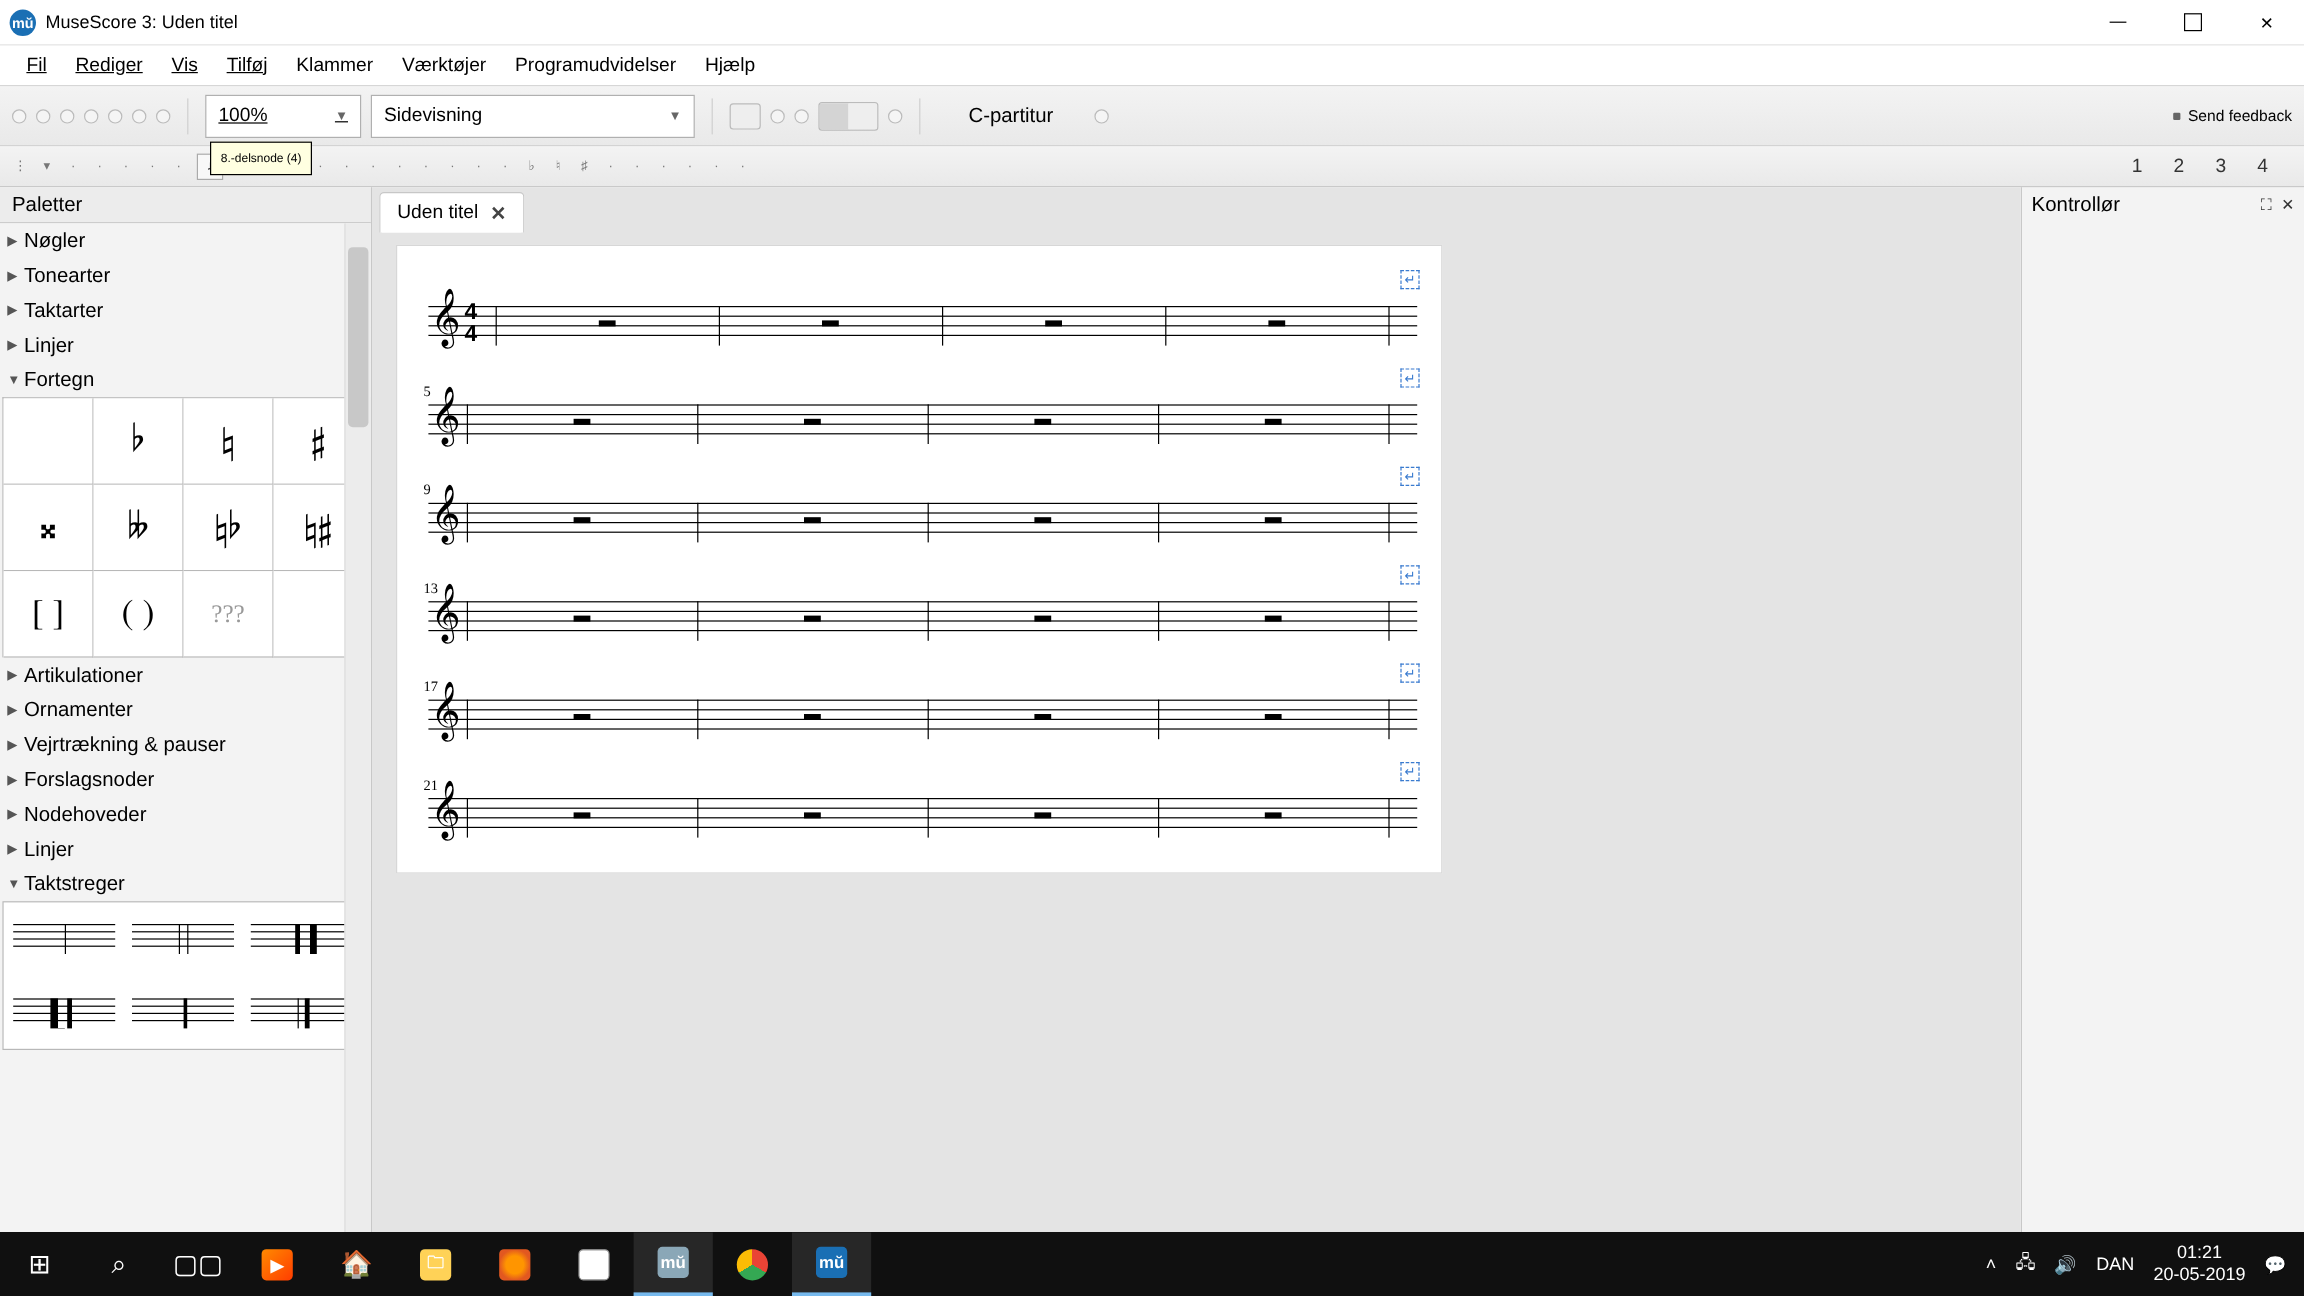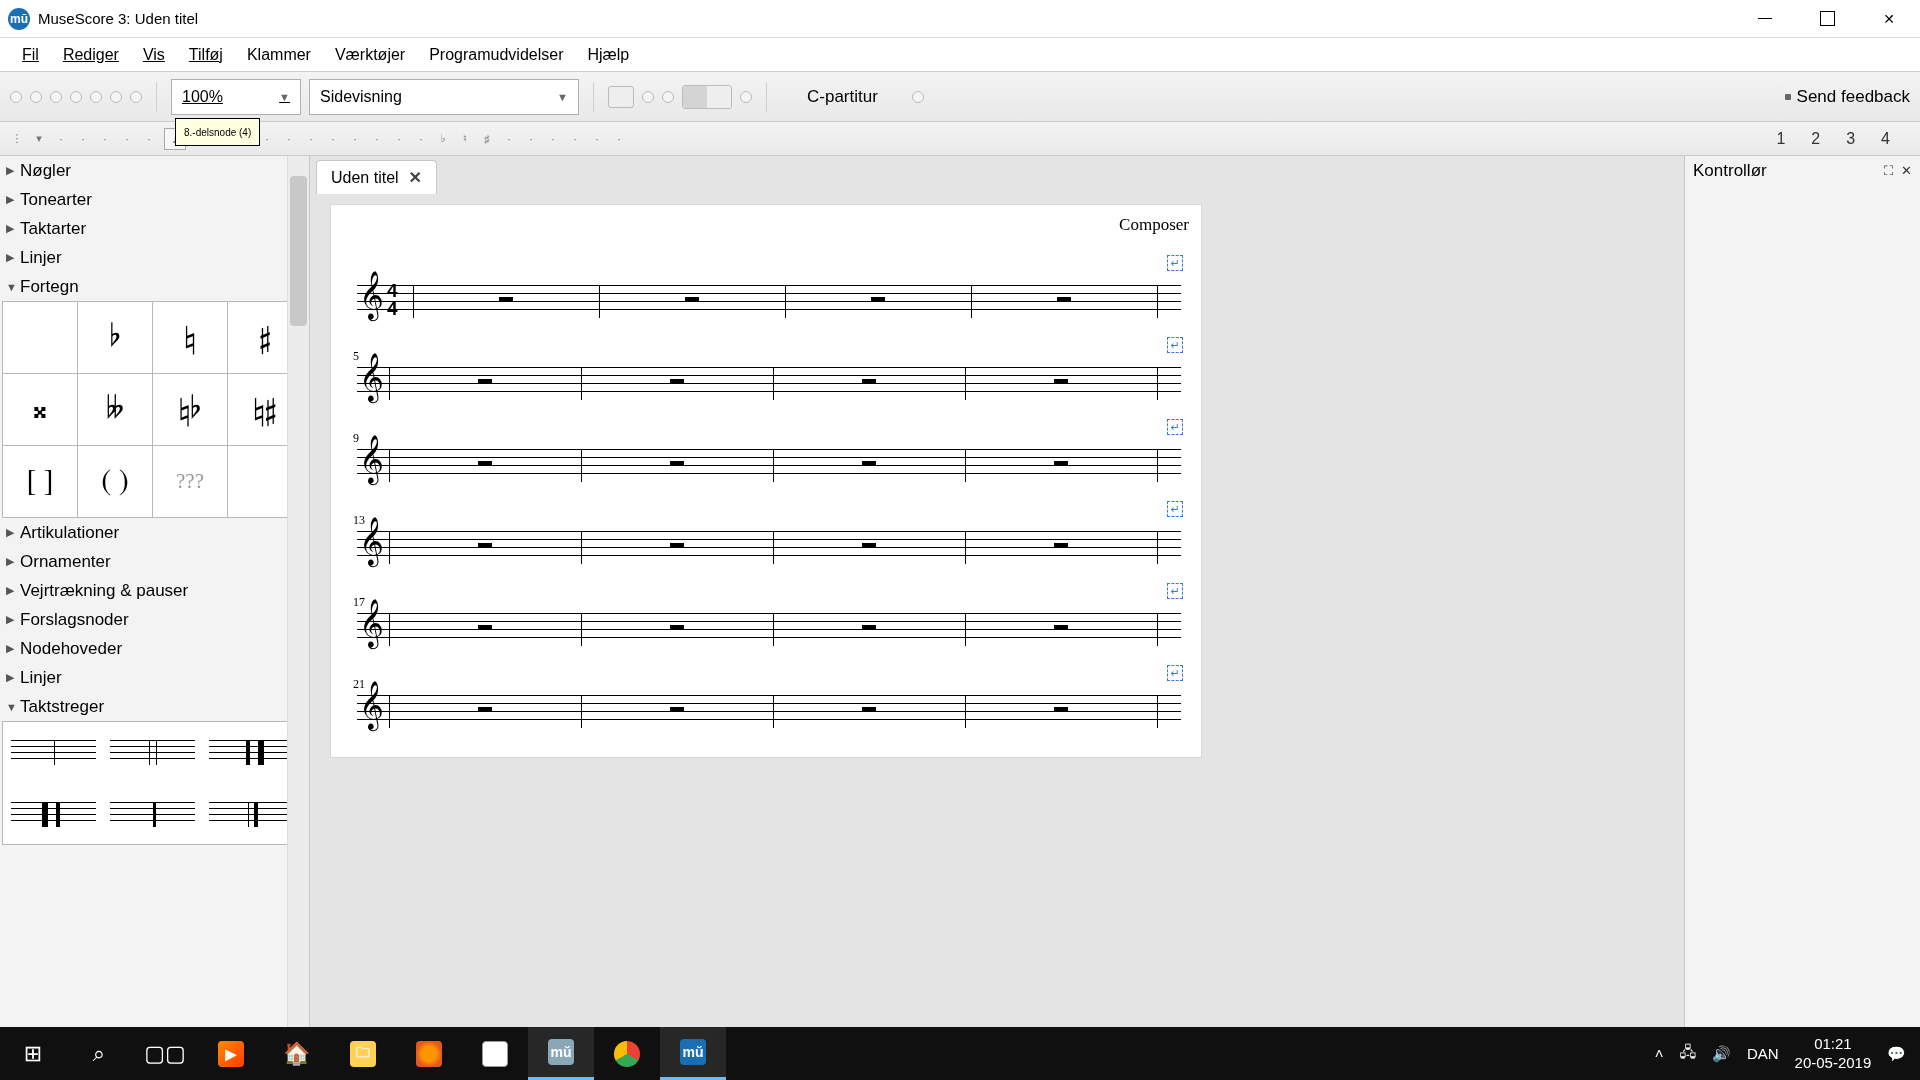--- a/index.html
+++ b/index.html
@@ -24,21 +24,21 @@
 .tb-sep { width:1px; height:30px; background:#cfcfcf; margin:0 6px; }
 .tb-combo { height:36px; background:#fff; border:1px solid #b0b0b0; display:flex; align-items:center; padding:0 10px; font-size:16px; color:#000; }
 .tb-combo.zoom { width:130px;text-decoration:underline; }
 .tb-combo.view  { width:270px; }
 .tb-combo .caret { margin-left:auto; font-size:11px; color:#666; }
 .tb-label { font-size:17px; color:#000; padding:0 26px; }
 .tb-small { width:26px; height:22px; border:1px solid #bbb; border-radius:3px; background:#eee; }
 .tb-pair  { display:flex; border:1px solid #bbb; border-radius:3px; overflow:hidden; }
 .tb-pair .half { width:24px; height:22px; background:#eee; }
 .tb-pair .half.active { background:#d4d4d4; }
-.feedback { margin-left:auto; font-size:17px; color:#000; display:flex; align-items:center; gap:6px; }
+.feedback { margin-left:auto; font-size:13px; color:#000; display:flex; align-items:center; gap:6px; }
 .feedback .dot { width:6px; height:6px; background:#666; border-radius:1px; }
 
 
 .tb2 .note-btn { width:22px; height:22px; display:flex; align-items:center; justify-content:center; font-size:11px; color:#444; }
 .tb2 .note-btn.sel { border:1px solid #aaa; background:#f8f8f8; }
 .tb2 .voice-nums { margin-left:auto; display:flex; gap:26px; padding-right:20px; font-size:16px; color:#333; }
 .tb2 .tooltip { position:absolute; left:175px; top:-4px; height:28px; background:#ffffe1; border:1px solid #000; font-size:10px; padding:2px 8px; display:flex; align-items:center; z-index:50; }
 .tb2 .mini { width:14px; height:18px; display:flex; align-items:center; justify-content:center; font-size:11px; color:#777; }
 
 
@@ -205,20 +205,21 @@
     <span>2</span>
     <span>3</span>
     <span>4</span>
   </div>
   <div class="tooltip">8.-delsnode (4)</div>
 </div>
 
 <div class="main">
 
   <div class="palette-pane">
+    <div class="header">Paletter</div>
     <div class="pal-scroll">
       <div class="pal-item">
           <span class="tri">▶</span>
           <span>Nøgler</span>
         </div>
       <div class="pal-item">
           <span class="tri">▶</span>
           <span>Tonearter</span>
         </div>
       <div class="pal-item">
@@ -306,21 +307,20 @@
   </div>
 
   <div class="score-area">
     <div class="doc-tabs">
       <div class="doc-tab">
         <span>Uden titel</span>
         <span class="x">✕</span>
       </div>
     </div>
     <div class="paper">
-      <div class="composer">Composer</div>
       <div id="systems">
           <div class="staff-block">
             <div class="staff">
               <div class="clef">𝄞</div>
               <div class="tsig">
                 <div>4</div>
                 <div>4</div>
               </div>
               <div class="barline" style="left: 56px;"></div>
               <div class="rest" style="left: 142px;"></div>

